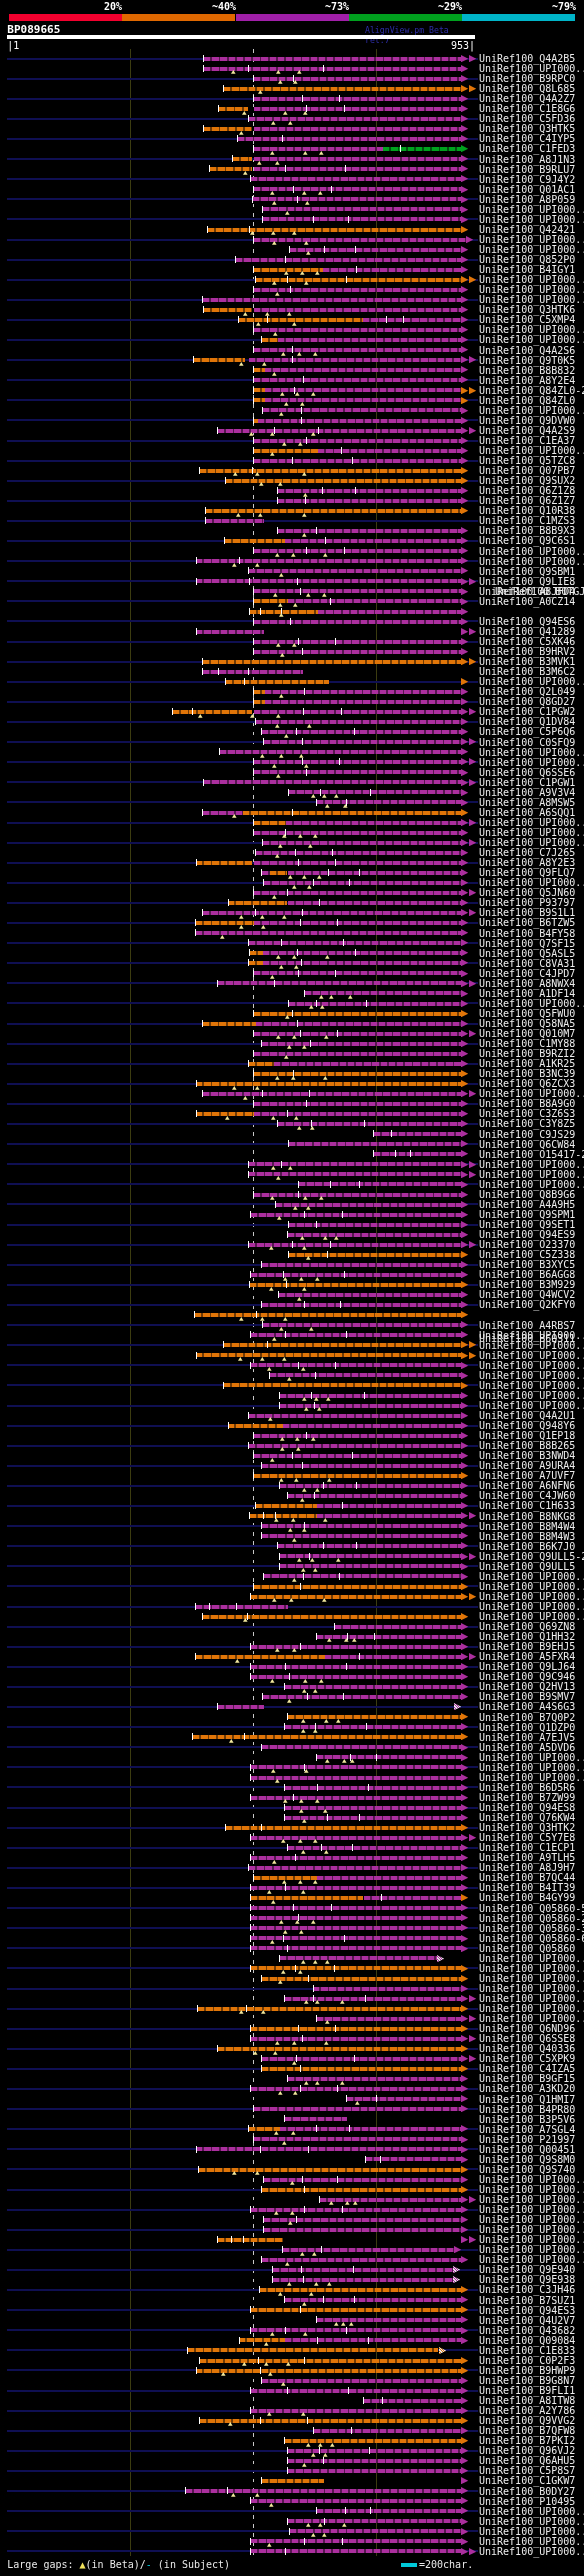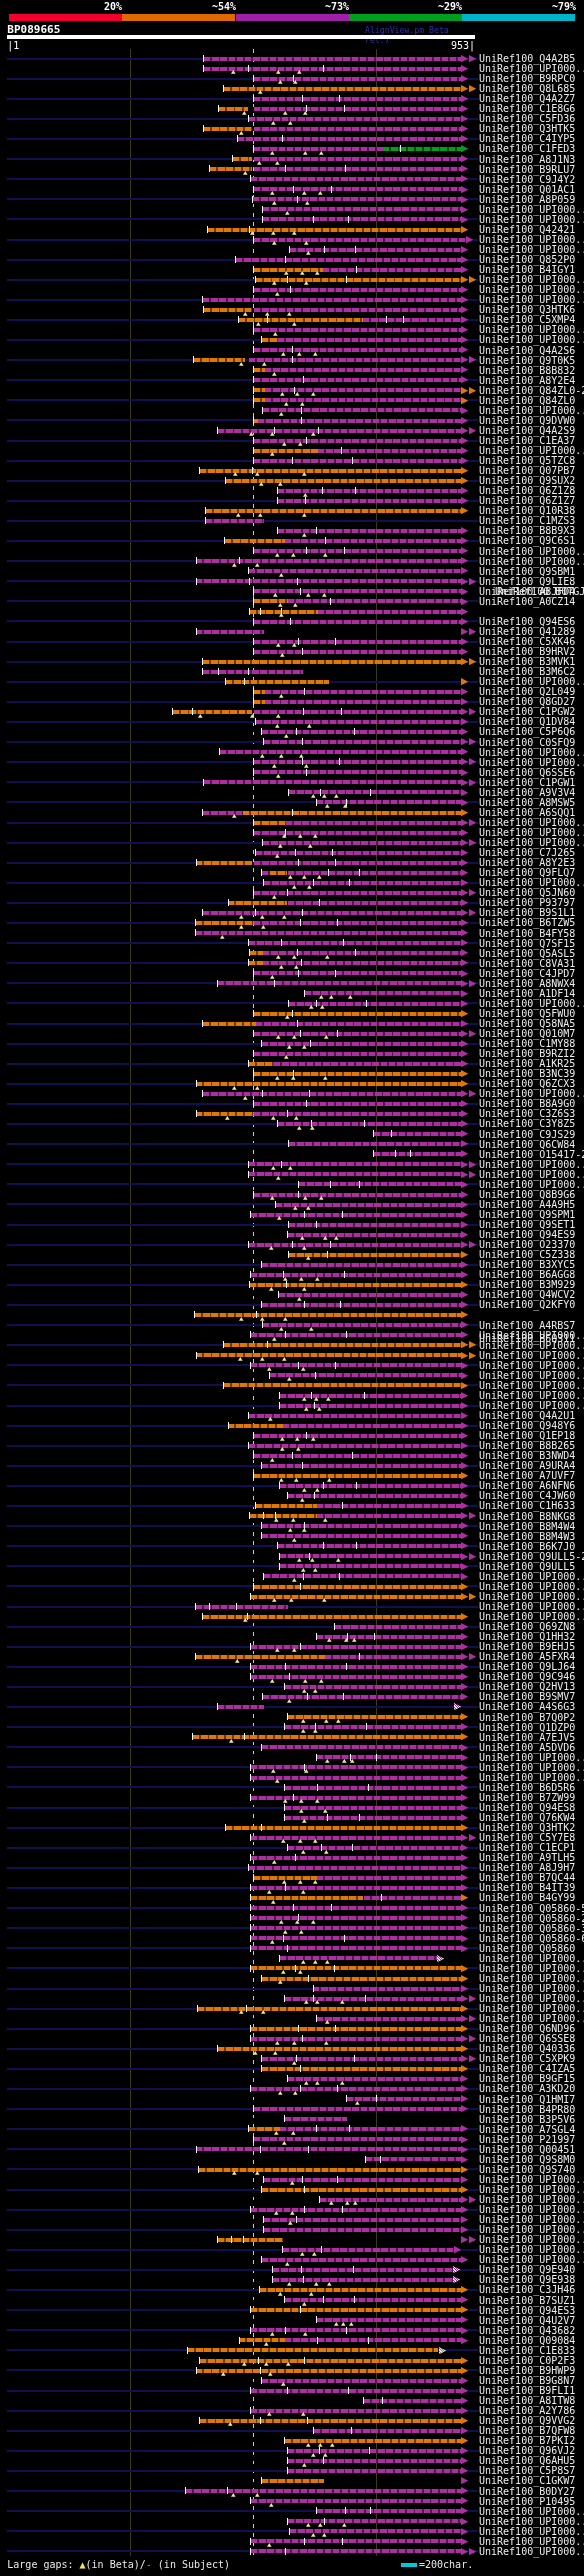--- a/index.html
+++ b/index.html
@@ -30,21 +30,21 @@
   #legend-right{left:419px;top:2559px;font-size:10px;color:#e8e8e8;white-space:pre;}
 </style>
 </head>
 <body>
 
 <div id="screen">
   <div id="scalebar">
       <div class="scale-seg" style="left: 9.1px; width: 113px; background: rgb(242, 0, 46);"></div>
       <div class="scale-lab" style="left: 122px;">20%</div>
       <div class="scale-seg" style="left: 122px; width: 113px; background: rgb(224, 104, 0);"></div>
-      <div class="scale-lab" style="left: 236px;">~54%</div>
+      <div class="scale-lab" style="left: 236px;">~40%</div>
       <div class="scale-seg" style="left: 236px; width: 113px; background: rgb(160, 31, 168);"></div>
       <div class="scale-lab" style="left: 349px;">~73%</div>
       <div class="scale-seg" style="left: 349px; width: 113px; background: rgb(0, 160, 30);"></div>
       <div class="scale-lab" style="left: 462px;">~29%</div>
       <div class="scale-seg" style="left: 462px; width: 113px; background: rgb(0, 180, 200);"></div>
       <div class="scale-lab" style="left: 576px;">~79%</div>
     </div>
   <div id="title" class="abs">BP089665</div>
   <div id="app-credit" class="abs">AlignView.pm Beta rel.7</div>
   <div id="ruler-bar" class="abs"></div>

